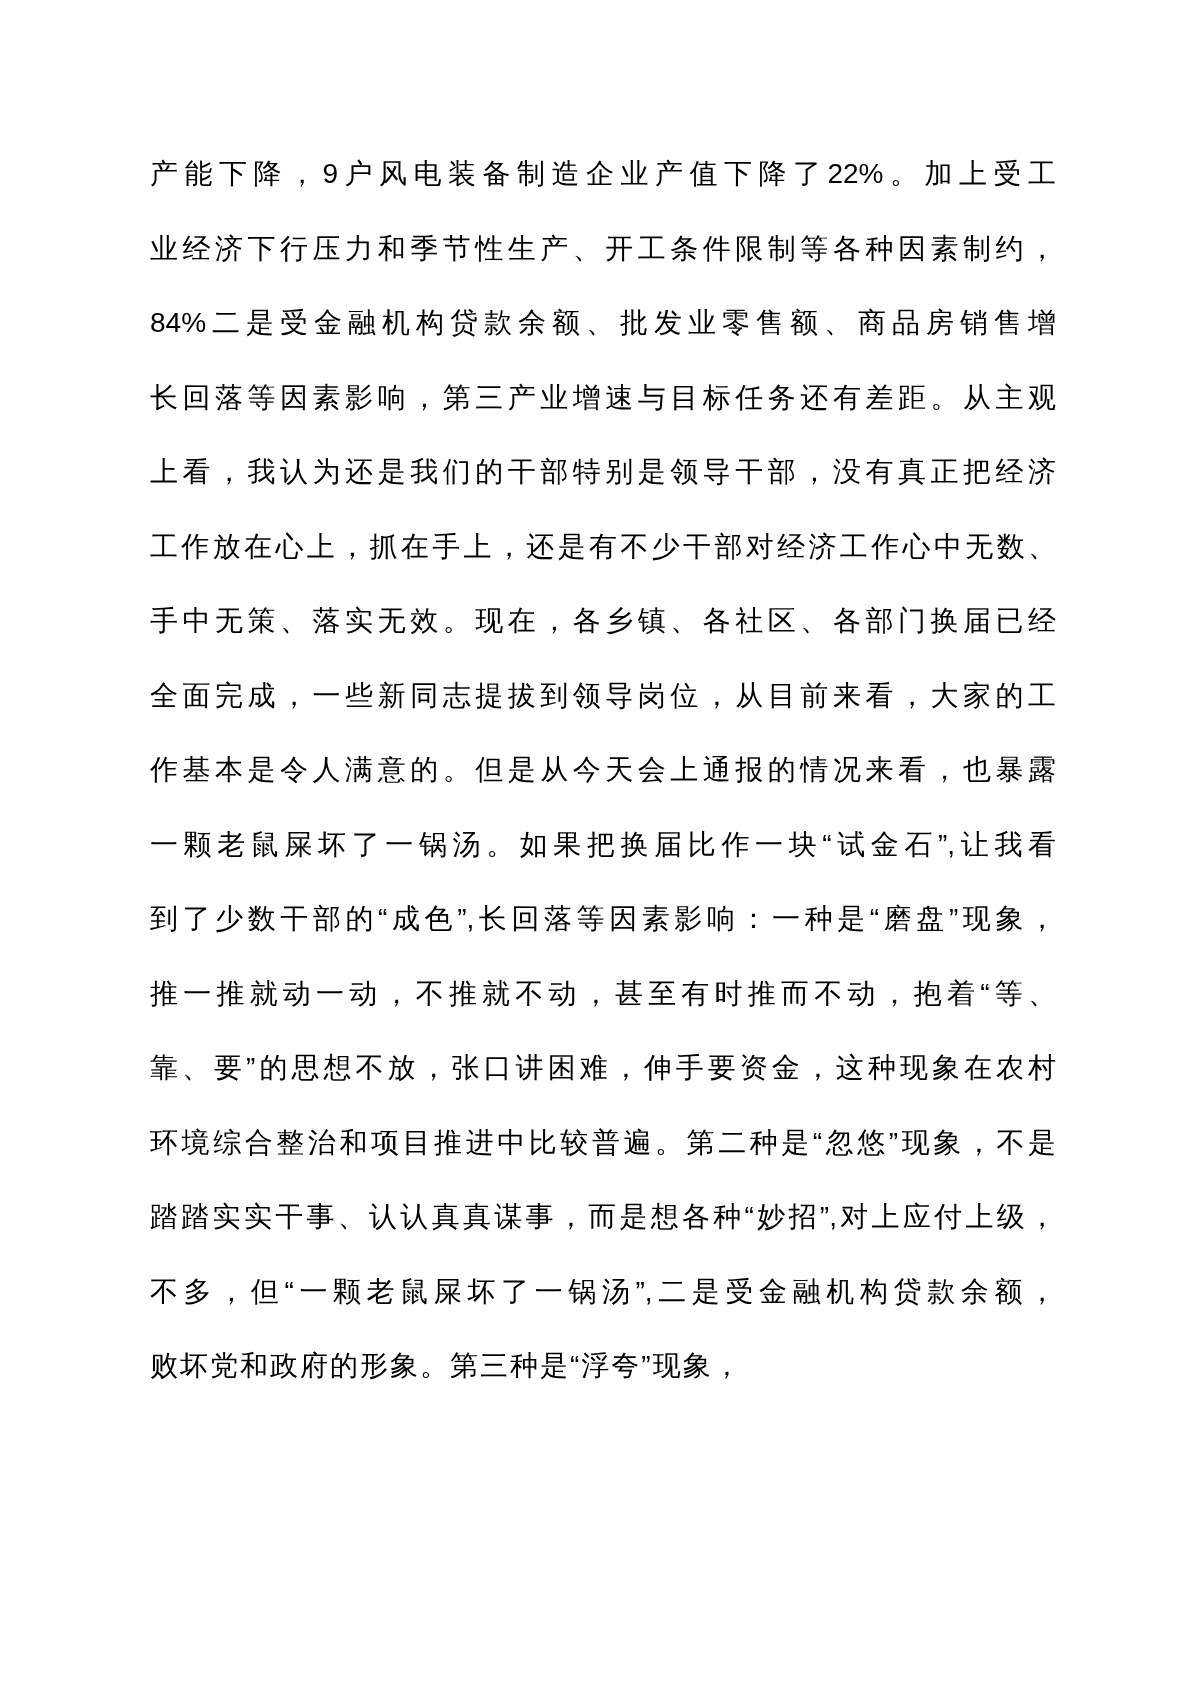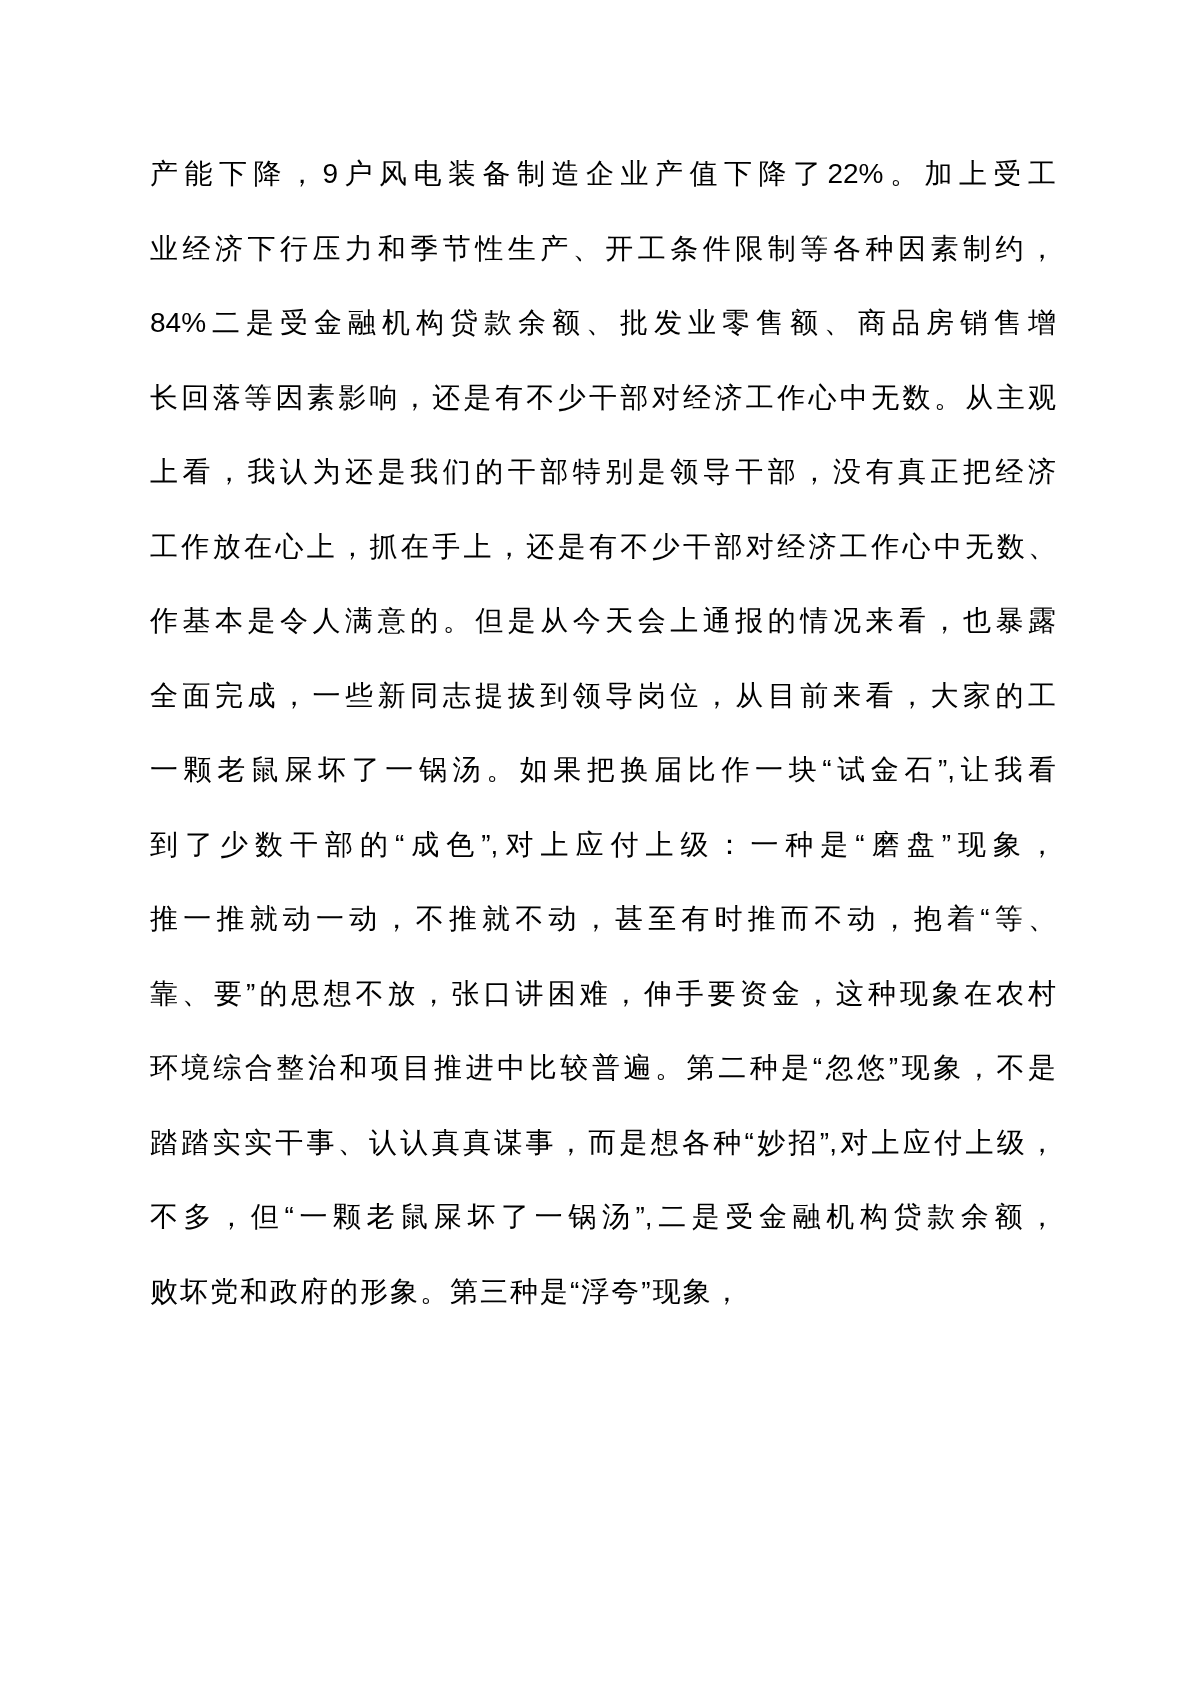--- a/index.html
+++ b/index.html
@@ -42,27 +42,28 @@
   }
 </style>
 </head>
 <body>
 
 <div class="page">
   <div class="text-block">
     <div class="line">产能下降，9户风电装备制造企业产值下降了22%。加上受工</div>
     <div class="line">业经济下行压力和季节性生产、开工条件限制等各种因素制约，</div>
     <div class="line">84%二是受金融机构贷款余额、批发业零售额、商品房销售增</div>
-    <div class="line">长回落等因素影响，还是有不少干部对经济工作心中无数。从主观</div>
+    <div class="line">长回落等因素影响，第三产业增速与目标任务还有差距。从主观</div>
     <div class="line">上看，我认为还是我们的干部特别是领导干部，没有真正把经济</div>
     <div class="line">工作放在心上，抓在手上，还是有不少干部对经济工作心中无数、</div>
+    <div class="line">手中无策、落实无效。现在，各乡镇、各社区、各部门换届已经</div>
+    <div class="line">全面完成，一些新同志提拔到领导岗位，从目前来看，大家的工</div>
     <div class="line">作基本是令人满意的。但是从今天会上通报的情况来看，也暴露</div>
-    <div class="line">全面完成，一些新同志提拔到领导岗位，从目前来看，大家的工</div>
     <div class="line">一颗老鼠屎坏了一锅汤。如果把换届比作一块“试金石”,让我看</div>
-    <div class="line">到了少数干部的“成色”,对上应付上级：一种是“磨盘”现象，</div>
+    <div class="line">到了少数干部的“成色”,长回落等因素影响：一种是“磨盘”现象，</div>
     <div class="line">推一推就动一动，不推就不动，甚至有时推而不动，抱着“等、</div>
     <div class="line">靠、要”的思想不放，张口讲困难，伸手要资金，这种现象在农村</div>
     <div class="line">环境综合整治和项目推进中比较普遍。第二种是“忽悠”现象，不是</div>
     <div class="line">踏踏实实干事、认认真真谋事，而是想各种“妙招”,对上应付上级，</div>
     <div class="line">不多，但“一颗老鼠屎坏了一锅汤”,二是受金融机构贷款余额，</div>
     <div class="line last">败坏党和政府的形象。第三种是“浮夸”现象，</div>
   </div>
 </div>
 
 </body></html>

